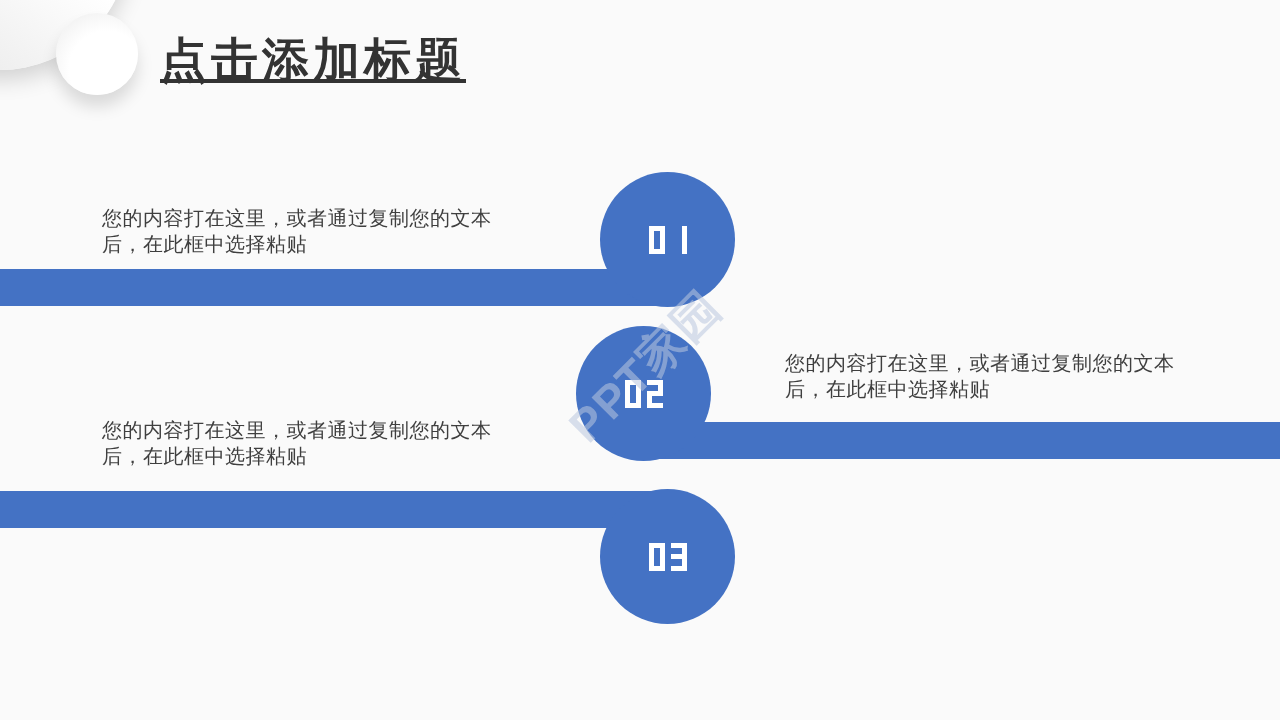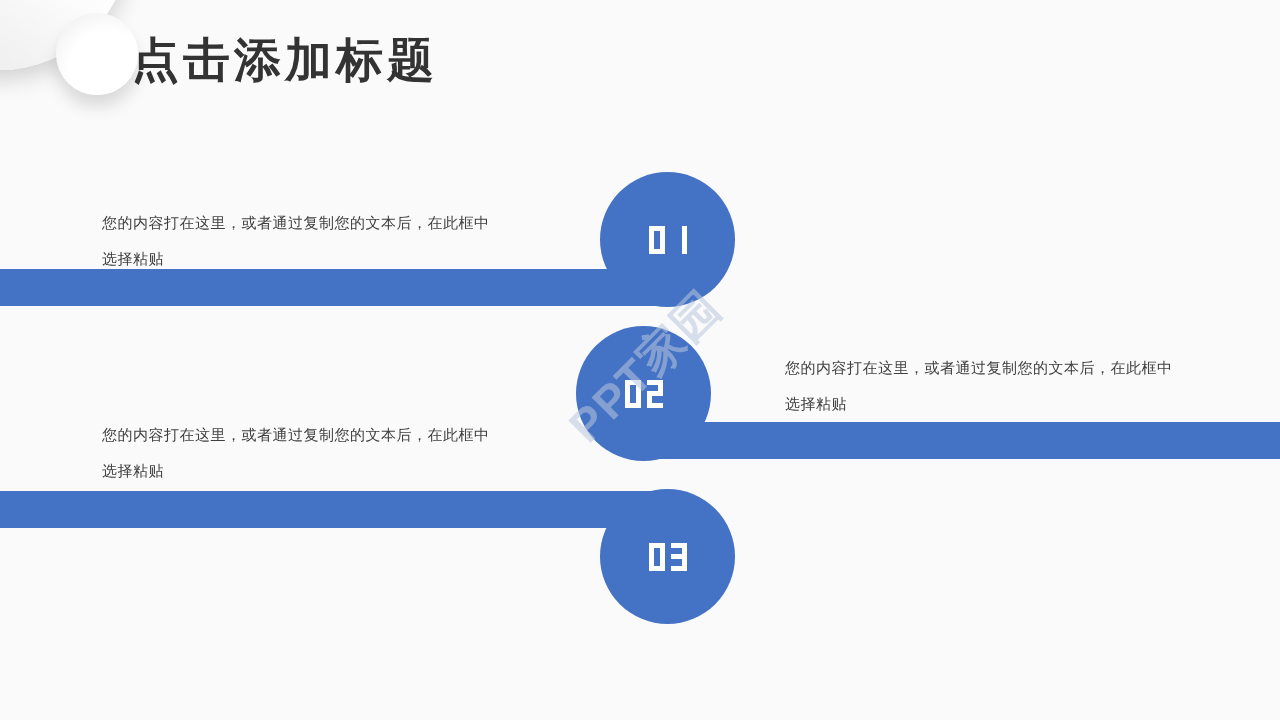--- a/index.html
+++ b/index.html
@@ -17,23 +17,23 @@
     box-shadow:0 10px 22px rgba(0,0,0,0.16);
   }
   .decor-small {
     position:absolute; left:56px; top:13px; width:82px; height:82px;
     border-radius:50%; z-index:4;
     background:radial-gradient(circle at 62% 68%, #ffffff 50%, #ebebeb 100%);
     box-shadow:0 12px 16px rgba(0,0,0,0.13);
   }
 
   .title {
-    position:absolute; left:132px; top:33px; z-index:3;
+    position:absolute; left:160px; top:33px; z-index:3;
     font-size:47px; line-height:1.15; font-weight:bold;
-    color:#333333; letter-spacing:4px;
+    color:#333333; letter-spacing:4px;text-decoration:underline;
   }
 
   
   .bar { position:absolute; height:37px; background:#4472c4; z-index:1; }
   .bar1 { left:0;     top:269px; width:667px; }
   .bar2 { left:643px; top:422px; width:637px; }
   .bar3 { left:0;     top:491px; width:667px; }
 
   .ncircle {
     position:absolute; width:135px; height:135px; border-radius:50%;
@@ -51,21 +51,21 @@
   .seg-a { left:0; top:0; width:16px; height:5px; }
   .seg-b { right:0; top:0; width:5px; height:16px; }
   .seg-c { right:0; bottom:0; width:5px; height:16px; }
   .seg-d { left:0; bottom:0; width:16px; height:5px; }
   .seg-e { left:0; bottom:0; width:5px; height:16px; }
   .seg-f { left:0; top:0; width:5px; height:16px; }
   .seg-g { left:0; top:11.5px; width:16px; height:5px; }
 
   .body-text {
     position:absolute; width:402px; z-index:2;
-    font-size:15px; line-height:36px; color:#3f3f3f; letter-spacing:0.5px;
+    font-size:20px; line-height:26px; color:#3f3f3f; letter-spacing:0.5px;
   }
   .t1 { left:102px; top:205px; }
   .t2 { left:785px; top:350px; }
   .t3 { left:102px; top:417px; }
 
   .watermark {
     position:absolute; left:495px; top:338px; width:300px; z-index:5;
     text-align:center; white-space:nowrap;
     font-size:46px; line-height:56px; font-weight:bold; letter-spacing:2px;
     color:rgba(186,199,222,0.55);

